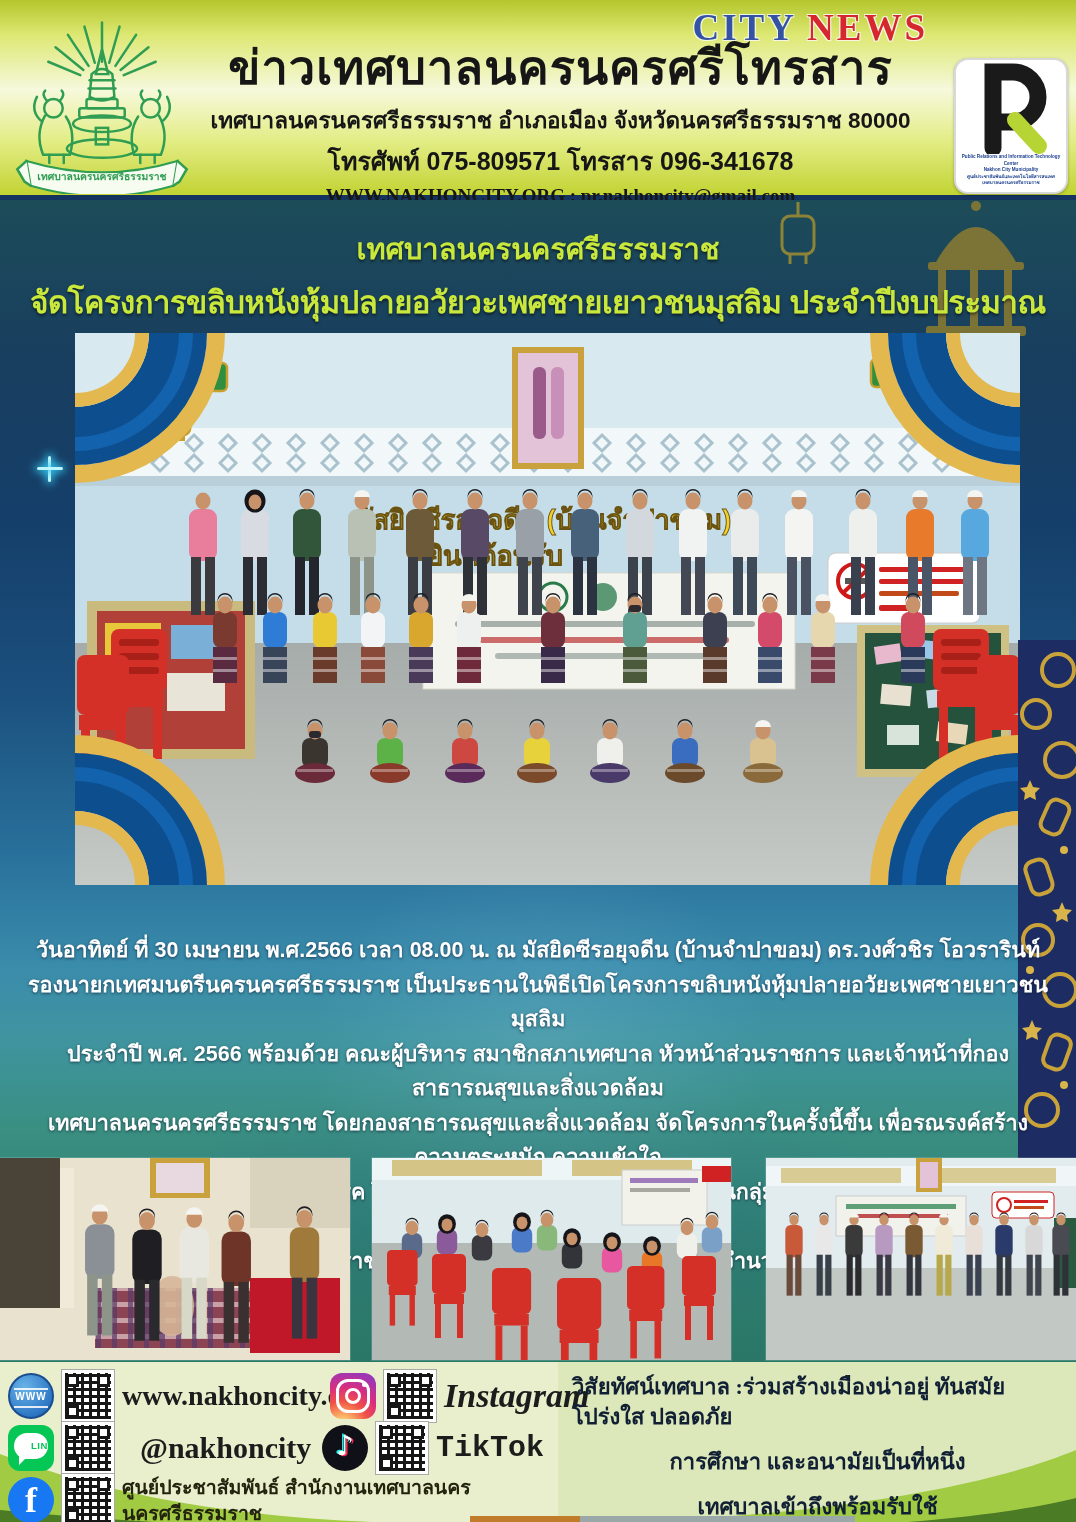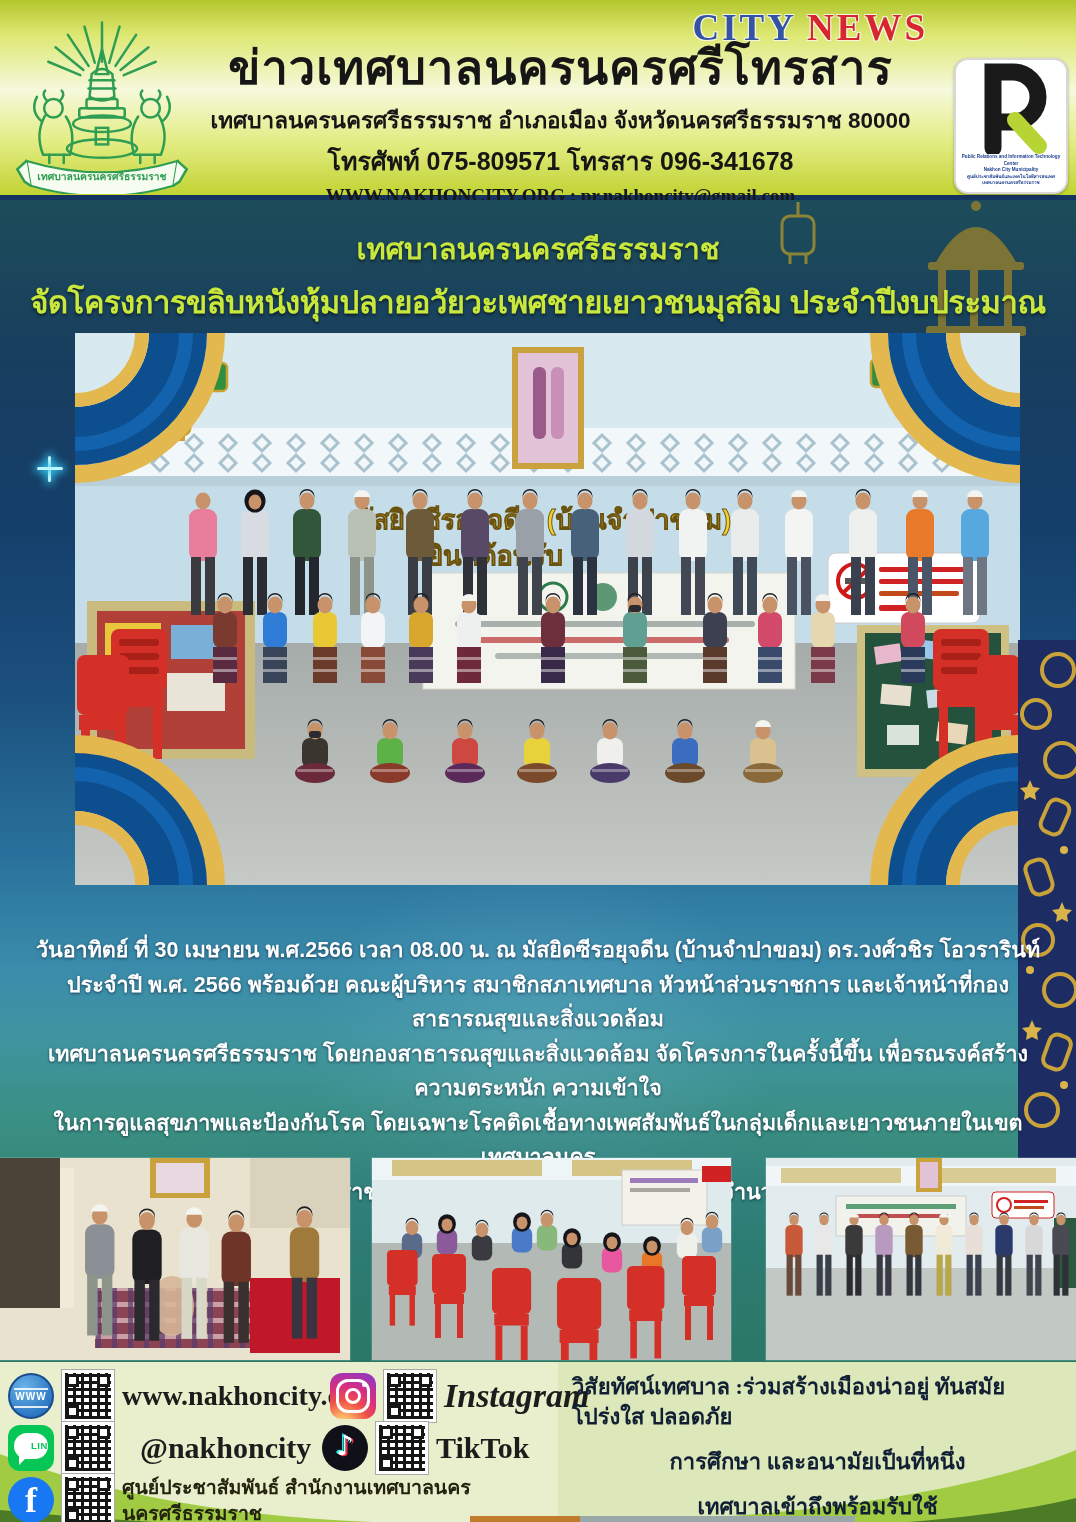--- a/index.html
+++ b/index.html
@@ -81,21 +81,21 @@
   .tiktok b { position:absolute; left:0; right:0; top:4px; text-align:center; color:#fff;
     font-family:"DejaVu Sans",sans-serif; font-size:28px; font-weight:bold;
     text-shadow:-2px -1px 0 #25f4ee, 2px 1px 0 #fe2c55; }
   .fb { border-radius:50%; background:#1877f2; }
   .fb b { position:absolute; left:0; right:0; top:2px; text-align:center; color:#fff;
     font-family:"Liberation Serif",serif; font-size:36px; font-weight:bold; }
   .flabel { font-family:"Liberation Serif",serif; font-weight:bold; color:#1c1c1c; }
   #lbl-web { font-size:28px; }
   #lbl-ig { font-size:34px; font-style:italic; font-family:"Liberation Serif",serif; }
   #lbl-line { font-size:30px; }
-  #lbl-tiktok { font-size:30px; font-family:Liberation Serif, serif; font-weight:900; }
+  #lbl-tiktok { font-size:30px; font-family:Liberation Mono, monospace; font-weight:900; }
   #lbl-fb { font-size:19.5px; font-weight:bold; color:#23230e; line-height:26px; font-family:"Liberation Sans",sans-serif; }
   #vision { position:absolute; left:565px; top:10px; width:505px; text-align:center;
     color:#101f33; font-weight:bold; font-size:22px; line-height:30px; font-family:"Liberation Serif",serif; }
   #vision .v1 { text-align:left;margin-left:7px; }
   #vision div { margin-bottom:15px; }
 </style>
 </head>
 <body>
 
 <div id="page">
@@ -624,20 +624,21 @@
           <path d="M14,380 l3,7 7,1 -5,5 1,7 -6,-3 -6,3 1,-7 -5,-5 7,-1 Z"></path>
           <circle cx="46" cy="210" r="4"></circle>
             <circle cx="12" cy="330" r="4"></circle>
             <circle cx="46" cy="445" r="4"></circle>
         </g>
       </svg>
     </div>
 
     <div id="para">
       <div>วันอาทิตย์ ที่ 30 เมษายน พ.ศ.2566 เวลา 08.00 น. ณ มัสยิดซีรอยุจดีน (บ้านจำปาขอม) ดร.วงศ์วชิร โอวรารินท์</div>
+      <div>รองนายกเทศมนตรีนครนครศรีธรรมราช เป็นประธานในพิธีเปิดโครงการขลิบหนังหุ้มปลายอวัยะเพศชายเยาวชนมุสลิม</div>
       <div>ประจำปี พ.ศ. 2566 พร้อมด้วย คณะผู้บริหาร สมาชิกสภาเทศบาล หัวหน้าส่วนราชการ และเจ้าหน้าที่กองสาธารณสุขและสิ่งแวดล้อม</div>
       <div>เทศบาลนครนครศรีธรรมราช โดยกองสาธารณสุขและสิ่งแวดล้อม จัดโครงการในครั้งนี้ขึ้น เพื่อรณรงค์สร้างความตระหนัก ความเข้าใจ</div>
       <div>ในการดูแลสุขภาพและป้องกันโรค โดยเฉพาะโรคติดเชื้อทางเพศสัมพันธ์ในกลุ่มเด็กและเยาวชนภายในเขตเทศบาลนคร</div>
       <div>นครศรีธรรมราช และในวันนี้มีเด็กและเยาวชนเข้าร่วมจำนวน 31 คน</div>
     </div>
 
     <div id="ph1" class="photo-sm">
       <svg width="350" height="202" viewBox="0 0 350 202">
         <rect width="350" height="202" fill="#e9e2cf"></rect>
         <rect x="0" y="0" width="60" height="150" fill="#4a4438"></rect>

